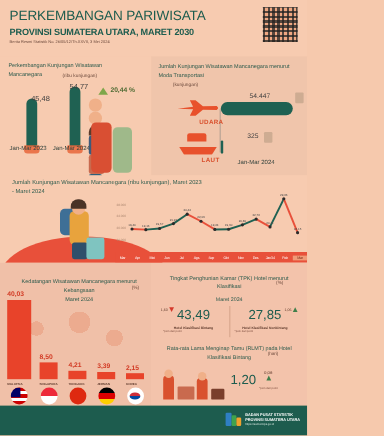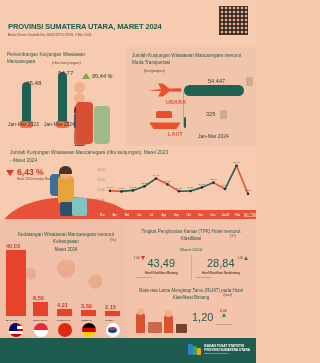--- a/index.html
+++ b/index.html
@@ -238,21 +238,22 @@
   .lm-g { position:absolute; left:5px; top:3px; width:4px; height:9px; background:#3fa34d; border-radius:1px;}
   .lm-o { position:absolute; left:9px; top:5px; width:4px; height:7px; background:#f0a22e; border-radius:1px;}
   .logo-txt .l1 { font-size:3.2px; color:#fff; font-weight:700; line-height:1.25;}
   .logo-txt .l2 { font-size:3.2px; color:#fff; font-weight:700; line-height:1.25;}
   .logo-txt .l3 { font-size:2.4px; color:#cfe0d9; line-height:1.3;}
 </style>
 </head>
 <body>
 
 <div class="header">
-  <div class="hdr-sub">PROVINSI SUMATERA UTARA, MARET 2024</div>
+  <div class="hdr-title">PERKEMBANGAN PARIWISATA</div>
+  <div class="hdr-sub">PROVINSI SUMATERA UTARA, MARET 2030</div>
   <div class="hdr-note">Berita Resmi Statistik No. 26/05/12/Th.XXVII, 3 Mei 2024</div>
   <div class="qr"></div>
 </div>
 
 <div class="p1">
   <div class="p1-title">Perkembangan Kunjungan Wisatawan Mancanegara</div>
   <div class="p1-unit">(ribu kunjungan)</div>
 
   <div class="bar-wrap">
     <div class="bar b1" style="height:40px"></div>
@@ -299,27 +300,20 @@
   <div class="modelabel ms">LAUT</div>
   <div class="tick-ic t1"></div>
   <div class="tick-ic t2"></div>
   <div class="p2-x">Jan-Mar 2024</div>
 </div>
 
 <div class="p3">
   <div class="redwave"></div>
   <div class="p3-title">Jumlah Kunjungan Wisatawan Mancanegara (ribu kunjungan), Maret 2023 - Maret 2024</div>
 
-  <div class="stat s1">
-    <div class="tri-dn"></div>
-    <div>
-      <div class="num">6,43 %</div>
-      <div class="cap">Maret 2024 terhadap Maret 2023</div>
-    </div>
-  </div>
 
 
   <div class="traveler">
     <div class="tv-pack"></div>
       <div class="tv-body"></div>
       <div class="tv-head"></div>
     <div class="tv-hair"></div>
       <div class="tv-leg"></div>
       <div class="tv-case"></div>
   </div>
@@ -430,21 +424,21 @@
       </div>
       <div class="tpk-num">43,49</div>
       <div class="tpk-cap">Hotel Klasifikasi Bintang</div>
       <div class="tpk-note">*poin dari point</div>
     </div>
     <div class="tpkcell">
       <div class="tpk-delta" style="right:2px;top:1px">
         <span class="d">1,06</span>
         <span class="d-up"></span>
       </div>
-      <div class="tpk-num">28,84</div>
+      <div class="tpk-num">27,85</div>
       <div class="tpk-cap">Hotel Klasifikasi Nonbintang</div>
       <div class="tpk-note">*poin dari point</div>
     </div>
   </div>
 
   <div class="rlmt-title">Rata-rata Lama Menginap Tamu (RLMT) pada Hotel Klasifikasi Bintang</div>
   <div class="rlmt-unit">(hari)</div>
 
   <div class="lobby">
     <div class="lb-p1"></div>

